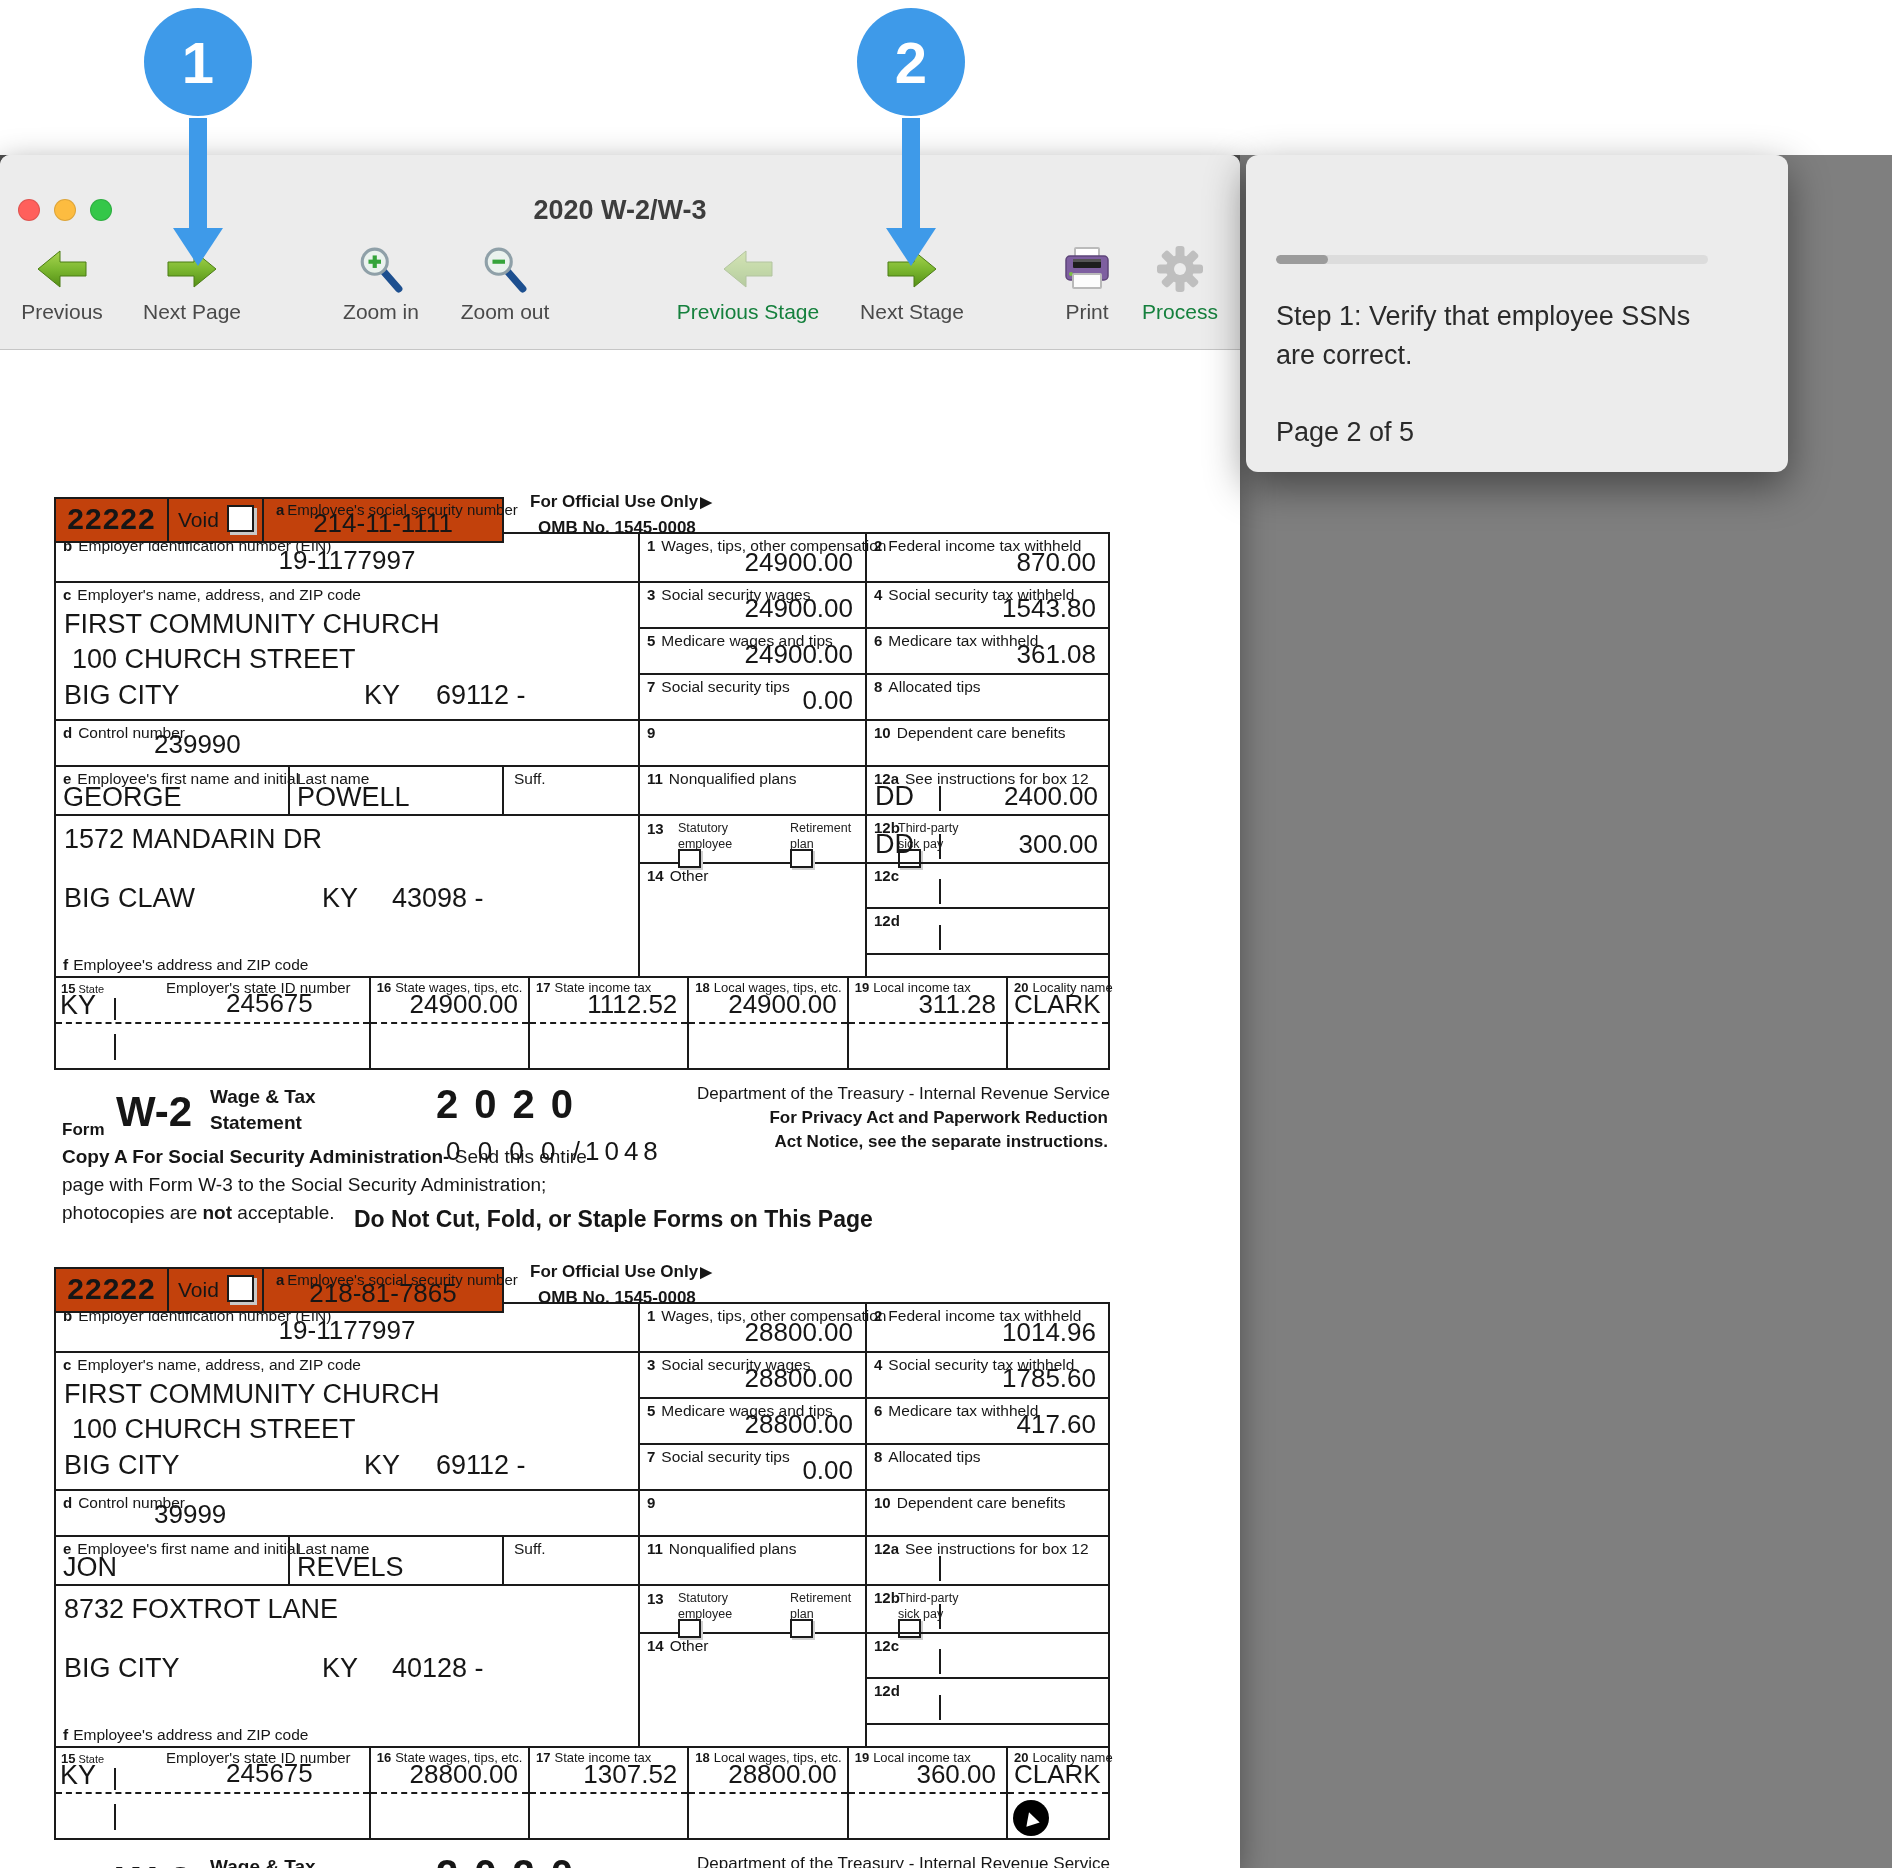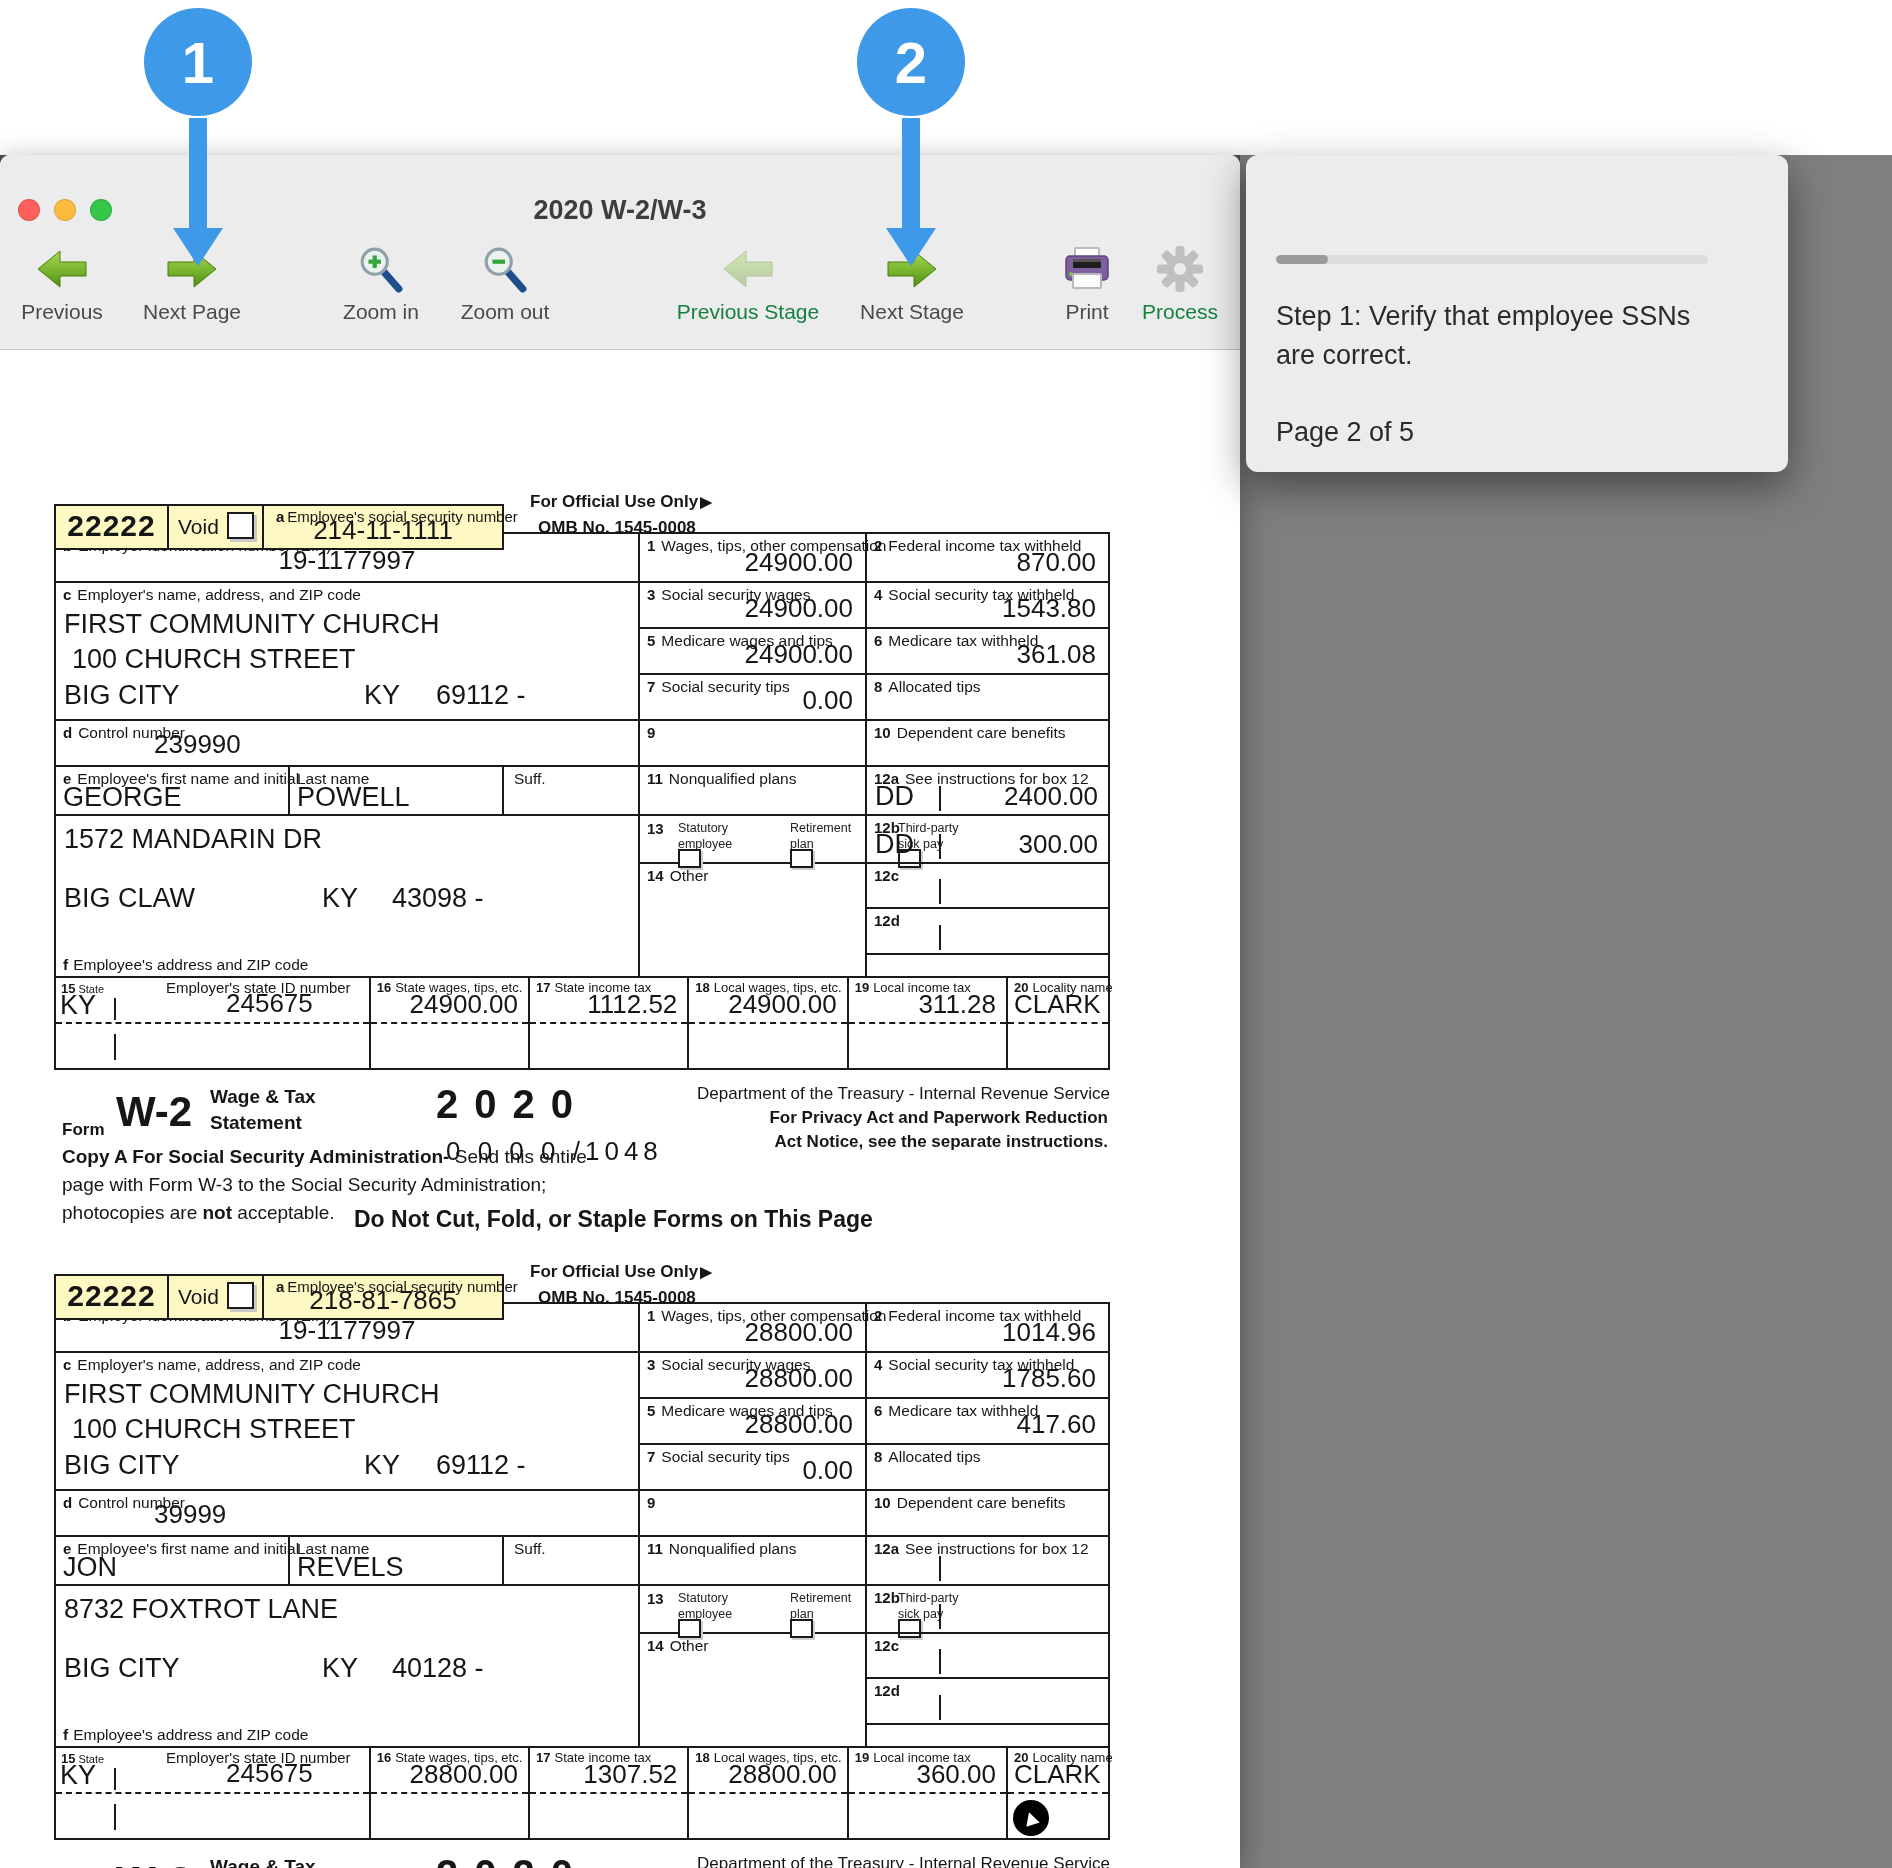--- a/index.html
+++ b/index.html
@@ -40,21 +40,21 @@
   .tb-item.disabled .tb-icon svg { opacity:.35; }
   .tb-item.gear-enabledlook .tb-icon svg { opacity:1; } 
 
   
   .doc-area { position:absolute; top:195px; left:0; width:100%; height:1518px; background:#fff; overflow:hidden; }
   .w2-slot { position:absolute; left:54px; width:1056px; }
 
   
   .w2 { position:relative; color:#161616; }
   .row-a { position:relative; height:46px; z-index:2; }
-  .acell { position:absolute; top:16px; height:46px; border:2px solid #1a1a1a; background:#fef9c3; }
+  .acell { position:absolute; top:9px; height:46px; border:2px solid #1a1a1a; background:#c2410c; }
   .code-cell { left:0; width:115px; font-weight:800; font-size:30px; text-align:center; line-height:40px; letter-spacing:1px; }
   .void-cell { left:113px; width:97px; }
   .void-lbl { position:absolute; left:9px; top:9px; font-size:21px; }
   .void-cb { position:absolute; right:8px; top:6px; width:27px; height:27px; border:2px solid #1a1a1a; background:#fff; box-shadow:3px 3px 0 #c9c9c9; }
   .ssn-cell { left:208px; width:242px; }
   .ssn-lbl { position:absolute; left:12px; top:2px; font-size:15px; white-space:nowrap; }
   .ssn-lbl b { margin-right:3px; }
   .ssn-val { position:absolute; left:0; width:100%; text-align:center; bottom:2px; font-size:26px; }
   .official { position:absolute; left:476px; top:4px; width:400px; }
   .ofu { font-size:17px; font-weight:700; }

